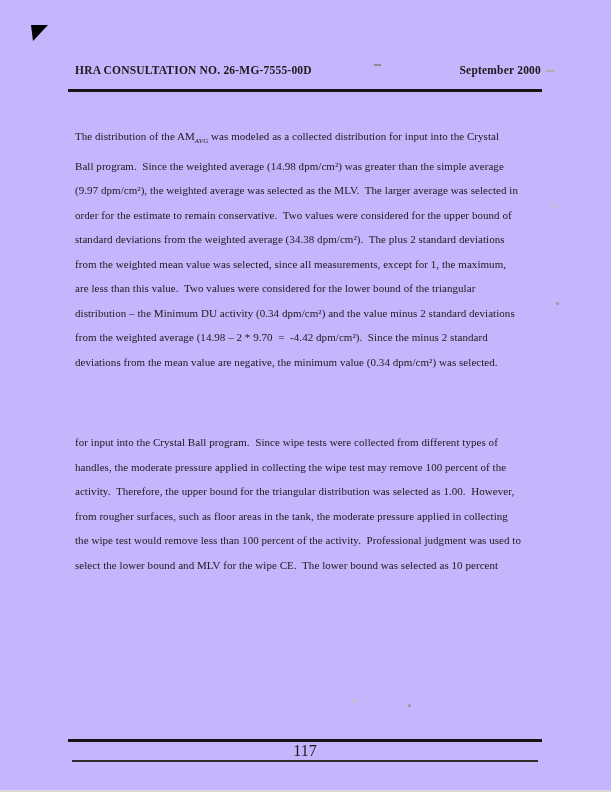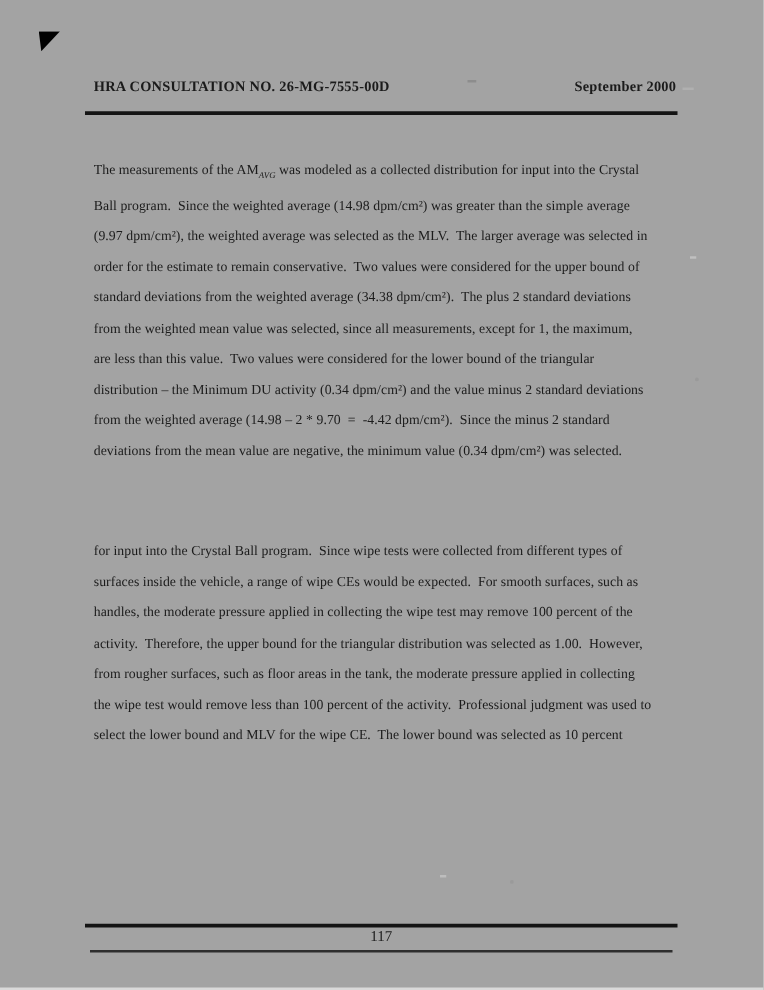--- a/index.html
+++ b/index.html
@@ -5,21 +5,21 @@
   html, body {
     margin: 0;
     padding: 0;
     background: #e9e9e9;
   }
   .page {
     position: relative;
     width: 611px;
     height: 792px;
     margin: 0 auto;
-    background: #a3a3a3;
+    background: #c4b5fd;
     overflow: hidden;
     font-family: "Liberation Serif", "DejaVu Serif", serif;
     color: #1b1b1b;
   }
   
   .header {
     position: absolute;
     top: 64px;
     left: 75px;
     right: 70px;
@@ -68,21 +68,21 @@
     width: 474px;
     height: 2.5px;
     background: #141414;
   }
   .page-number {
     position: absolute;
     top: 742px;
     left: 68px;
     width: 474px;
     text-align: center;
-    font-size: 12px;
+    font-size: 16px;
   }
   .footer-rule-bottom {
     position: absolute;
     top: 760px;
     left: 72px;
     width: 466px;
     height: 2px;
     background: #2e2e2e;
   }
   
@@ -125,34 +125,33 @@
   <div class="speck speck-6"></div>
 
   <div class="header">
     <span>HRA CONSULTATION NO. 26-MG-7555-00D</span>
     <span>September 2000</span>
   </div>
   <div class="header-rule"></div>
 
   <div class="doc-body">
       <div class="paragraph">
-        <div class="line"><span>The measurements of the AM</span><span class="seg-sub">AVG</span><span> was modeled as a collected distribution for input into the Crystal</span></div>
+        <div class="line"><span>The distribution of the AM</span><span class="seg-sub">AVG</span><span> was modeled as a collected distribution for input into the Crystal</span></div>
         <div class="line"><span>Ball program.  Since the weighted average (14.98 dpm/cm²) was greater than the simple average</span></div>
         <div class="line"><span>(9.97 dpm/cm²), the weighted average was selected as the MLV.  The larger average was selected in</span></div>
         <div class="line"><span>order for the estimate to remain conservative.  Two values were considered for the upper bound of</span></div>
         <div class="line"><span>standard deviations from the weighted average (34.38 dpm/cm²).  The plus 2 standard deviations</span></div>
         <div class="line"><span>from the weighted mean value was selected, since all measurements, except for 1, the maximum,</span></div>
         <div class="line"><span>are less than this value.  Two values were considered for the lower bound of the triangular</span></div>
         <div class="line"><span>distribution – the Minimum DU activity (0.34 dpm/cm²) and the value minus 2 standard deviations</span></div>
         <div class="line"><span>from the weighted average (14.98 – 2 * 9.70  =  -4.42 dpm/cm²).  Since the minus 2 standard</span></div>
         <div class="line"><span>deviations from the mean value are negative, the minimum value (0.34 dpm/cm²) was selected.</span></div>
       </div>
       <div class="paragraph">
         <div class="line"><span>for input into the Crystal Ball program.  Since wipe tests were collected from different types of</span></div>
-        <div class="line"><span>surfaces inside the vehicle, a range of wipe CEs would be expected.  For smooth surfaces, such as</span></div>
         <div class="line"><span>handles, the moderate pressure applied in collecting the wipe test may remove 100 percent of the</span></div>
         <div class="line"><span>activity.  Therefore, the upper bound for the triangular distribution was selected as 1.00.  However,</span></div>
         <div class="line"><span>from rougher surfaces, such as floor areas in the tank, the moderate pressure applied in collecting</span></div>
         <div class="line"><span>the wipe test would remove less than 100 percent of the activity.  Professional judgment was used to</span></div>
         <div class="line"><span>select the lower bound and MLV for the wipe CE.  The lower bound was selected as 10 percent</span></div>
       </div>
     </div>
 
   <div class="footer-rule-top"></div>
   <div class="page-number">117</div>

